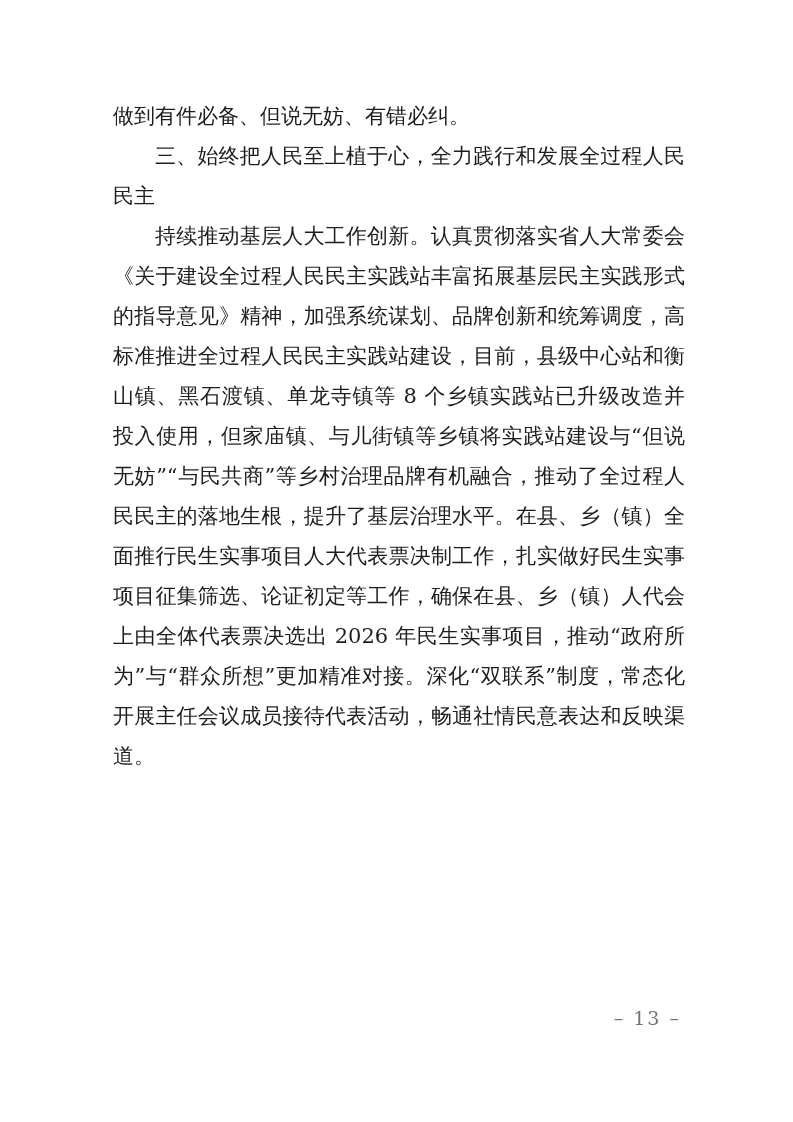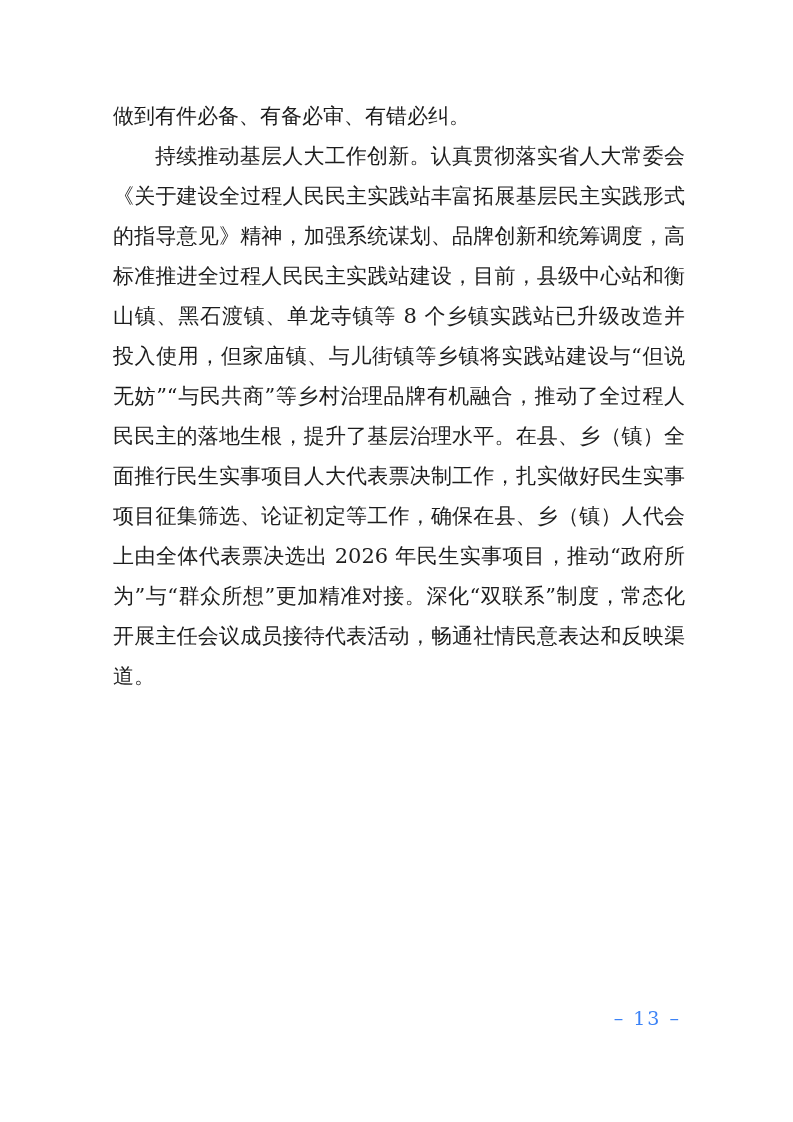--- a/index.html
+++ b/index.html
@@ -33,26 +33,27 @@
   }
   .section-heading {
     font-weight: normal;
   }
   .page-number {
     position: absolute;
     top: 1004px;
     right: 112px;
     font-size: 19px;
     line-height: 28px;
-    color: #3b82f6;
+    color: #737373;
     letter-spacing: 2px;
     font-family: "DejaVu Serif", "Liberation Serif", serif;
   }
 </style>
 </head>
 <body>
 
 <div class="doc-text">
-  <p>做到有件必备、有备必审、有错必纠。</p>
+  <p>做到有件必备、但说无妨、有错必纠。</p>
+  <p class="indent section-heading">三、始终把人民至上植于心，全力践行和发展全过程人民民主</p>
   <p class="indent">持续推动基层人大工作创新。认真贯彻落实省人大常委会《关于建设全过程人民民主实践站丰富拓展基层民主实践形式的指导意见》精神，加强系统谋划、品牌创新和统筹调度，高标准推进全过程人民民主实践站建设，目前，县级中心站和衡山镇、黑石渡镇、单龙寺镇等 8 个乡镇实践站已升级改造并投入使用，但家庙镇、与儿街镇等乡镇将实践站建设与“但说无妨”“与民共商”等乡村治理品牌有机融合，推动了全过程人民民主的落地生根，提升了基层治理水平。在县、乡（镇）全面推行民生实事项目人大代表票决制工作，扎实做好民生实事项目征集筛选、论证初定等工作，确保在县、乡（镇）人代会上由全体代表票决选出 2026 年民生实事项目，推动“政府所为”与“群众所想”更加精准对接。深化“双联系”制度，常态化开展主任会议成员接待代表活动，畅通社情民意表达和反映渠道。</p>
 </div>
 
 <div class="page-number">– 13 –</div>
 
 </body></html>

